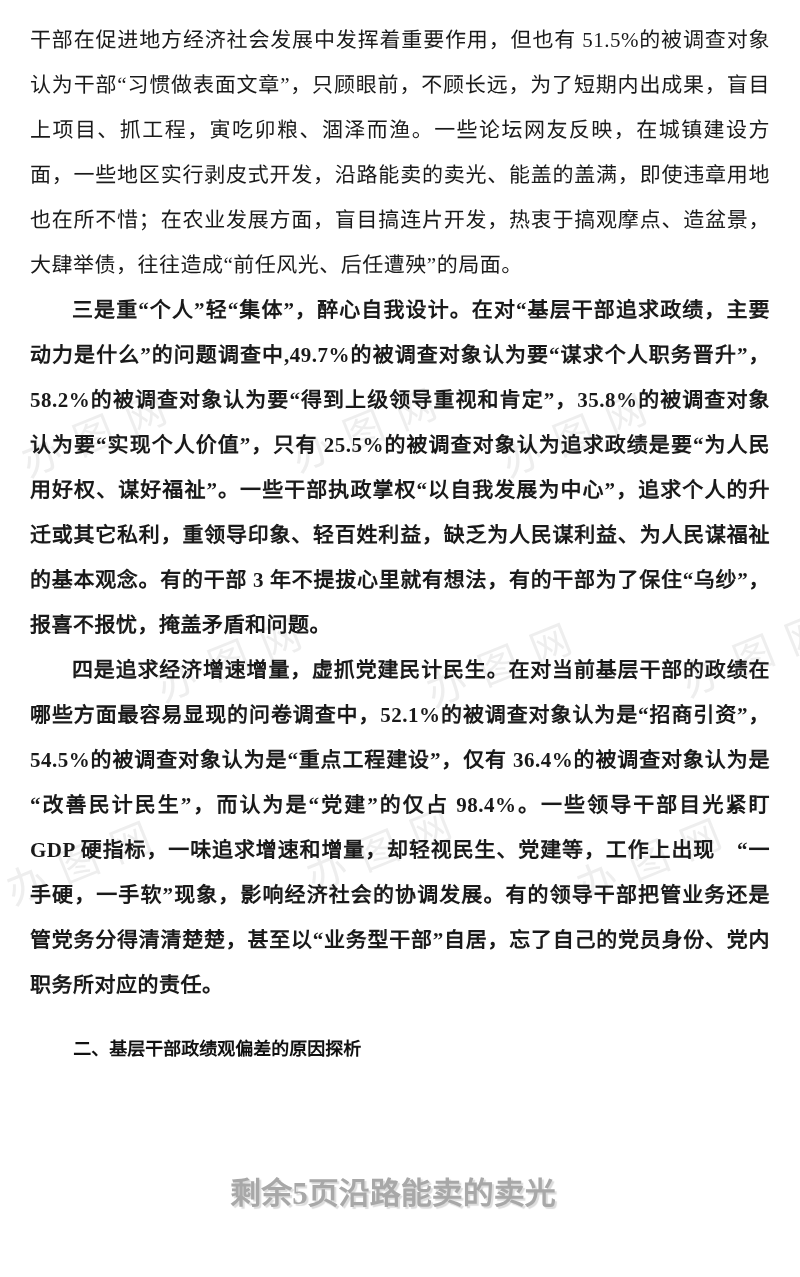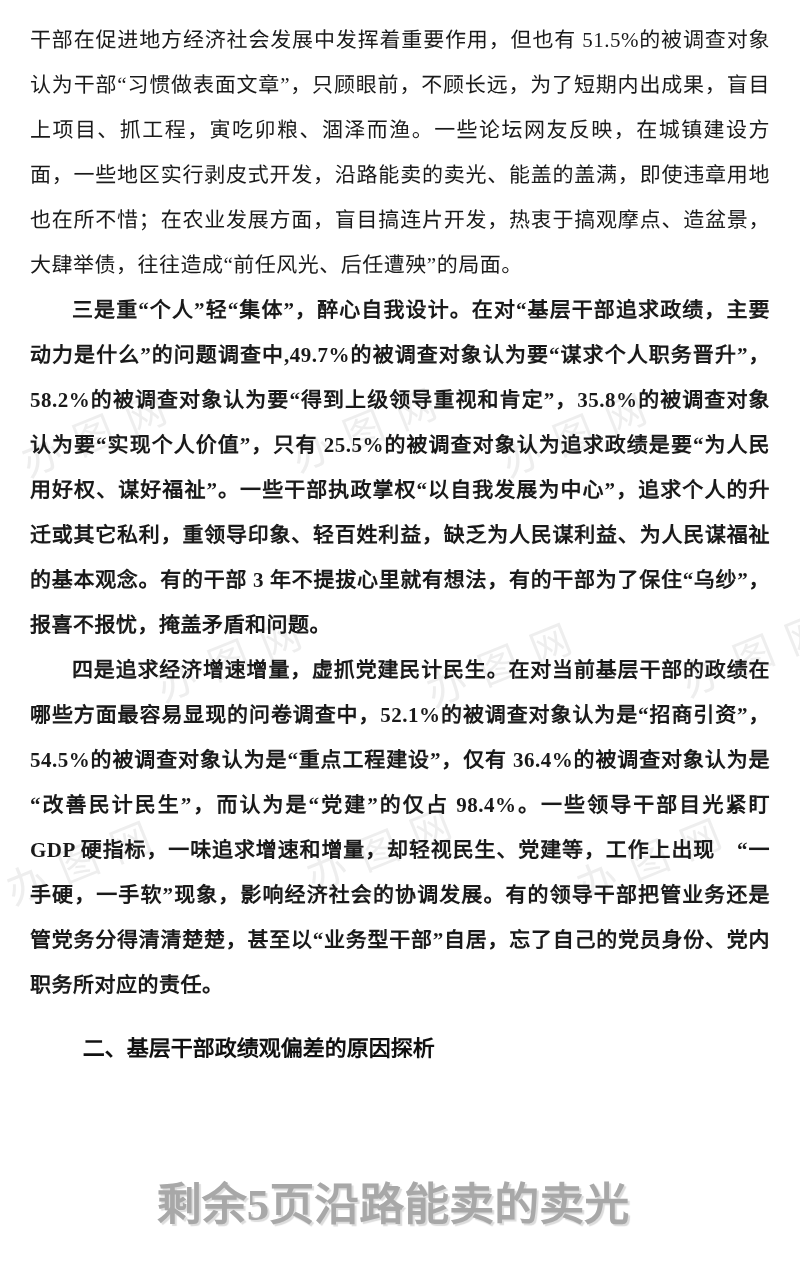--- a/index.html
+++ b/index.html
@@ -40,37 +40,37 @@
     line-height: 45px;
     letter-spacing: 0.5px;
     text-align: justify;
     text-align-last: left;
   }
   .body-para.indent { text-indent: 2em; font-weight: bold; }
   .section-heading {
     margin-top: 26px;
     font-family: "Liberation Sans", "DejaVu Sans", sans-serif;
     font-weight: bold;
-    font-size: 22px;
+    font-size: 18px;
     line-height: 30px;
     text-indent: 2.4em;
     color: #111111;
   }
   .footer-banner {
     position: absolute;
     left: 0;
     right: 14px;
     top: 1168px;
     z-index: 3;
     display: flex;
     justify-content: center;
     align-items: baseline;
     font-family: "Liberation Serif", "DejaVu Serif", serif;
     font-weight: bold;
-    font-size: 45px;
+    font-size: 31px;
     color: #a8a8a8;
     text-shadow: 2px 2px 1px #dcdcdc;
     pointer-events: none;
   }
 </style>
 </head>
 <body>
 
 <div class="page">
 

